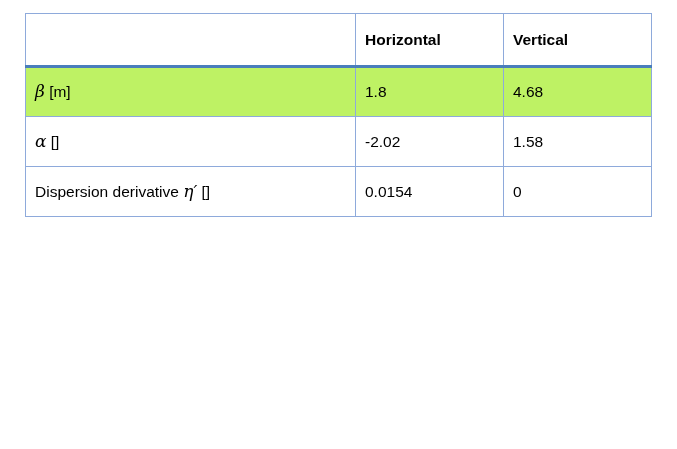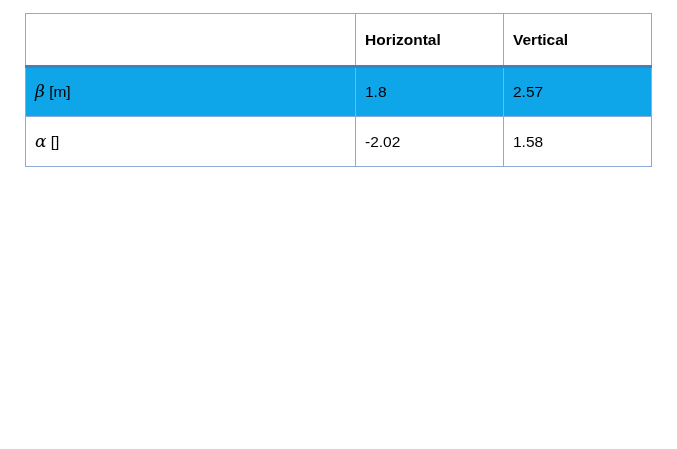--- a/index.html
+++ b/index.html
@@ -45,21 +45,21 @@
     box-sizing: border-box;
   }
   table.params thead th {
     font-weight: bold;
     background: #ffffff;
     height: 53px;
     border-bottom: 3px solid #4a7ebb;
   }
   table.params thead th.blank { }
   table.params tbody tr.shaded td {
-    background: #0ea5e9;
+    background: #bef264;
     margin-top: 12px;
   }
   table.params tbody tr.plain td {
     background: #ffffff;
   }
   .mathvar {
     font-family: "DejaVu Serif", serif;
     font-style: italic;
     font-size: 17px;
   }
@@ -90,22 +90,27 @@
       <tr>
         <th class="blank"></th>
         <th>Horizontal</th>
         <th>Vertical</th>
       </tr>
     </thead>
     <tbody>
       <tr class="shaded">
         <td><span class="lbl"><span></span><span class="mathvar">β</span><span class="prime"></span>&nbsp;<span class="unit">[m]</span></span></td>
         <td>1.8</td>
-        <td>2.57</td>
+        <td>4.68</td>
       </tr>
       <tr class="plain">
         <td><span class="lbl"><span></span><span class="mathvar">α</span><span class="prime"></span>&nbsp;<span class="unit">[]</span></span></td>
         <td>-2.02</td>
         <td>1.58</td>
       </tr>
+      <tr class="plain">
+        <td><span class="lbl"><span>Dispersion derivative </span><span class="mathvar">η</span><span class="prime">′</span>&nbsp;<span class="unit">[]</span></span></td>
+        <td>0.0154</td>
+        <td>0</td>
+      </tr>
     </tbody>
   </table>
 </div>
 
 </body></html>

